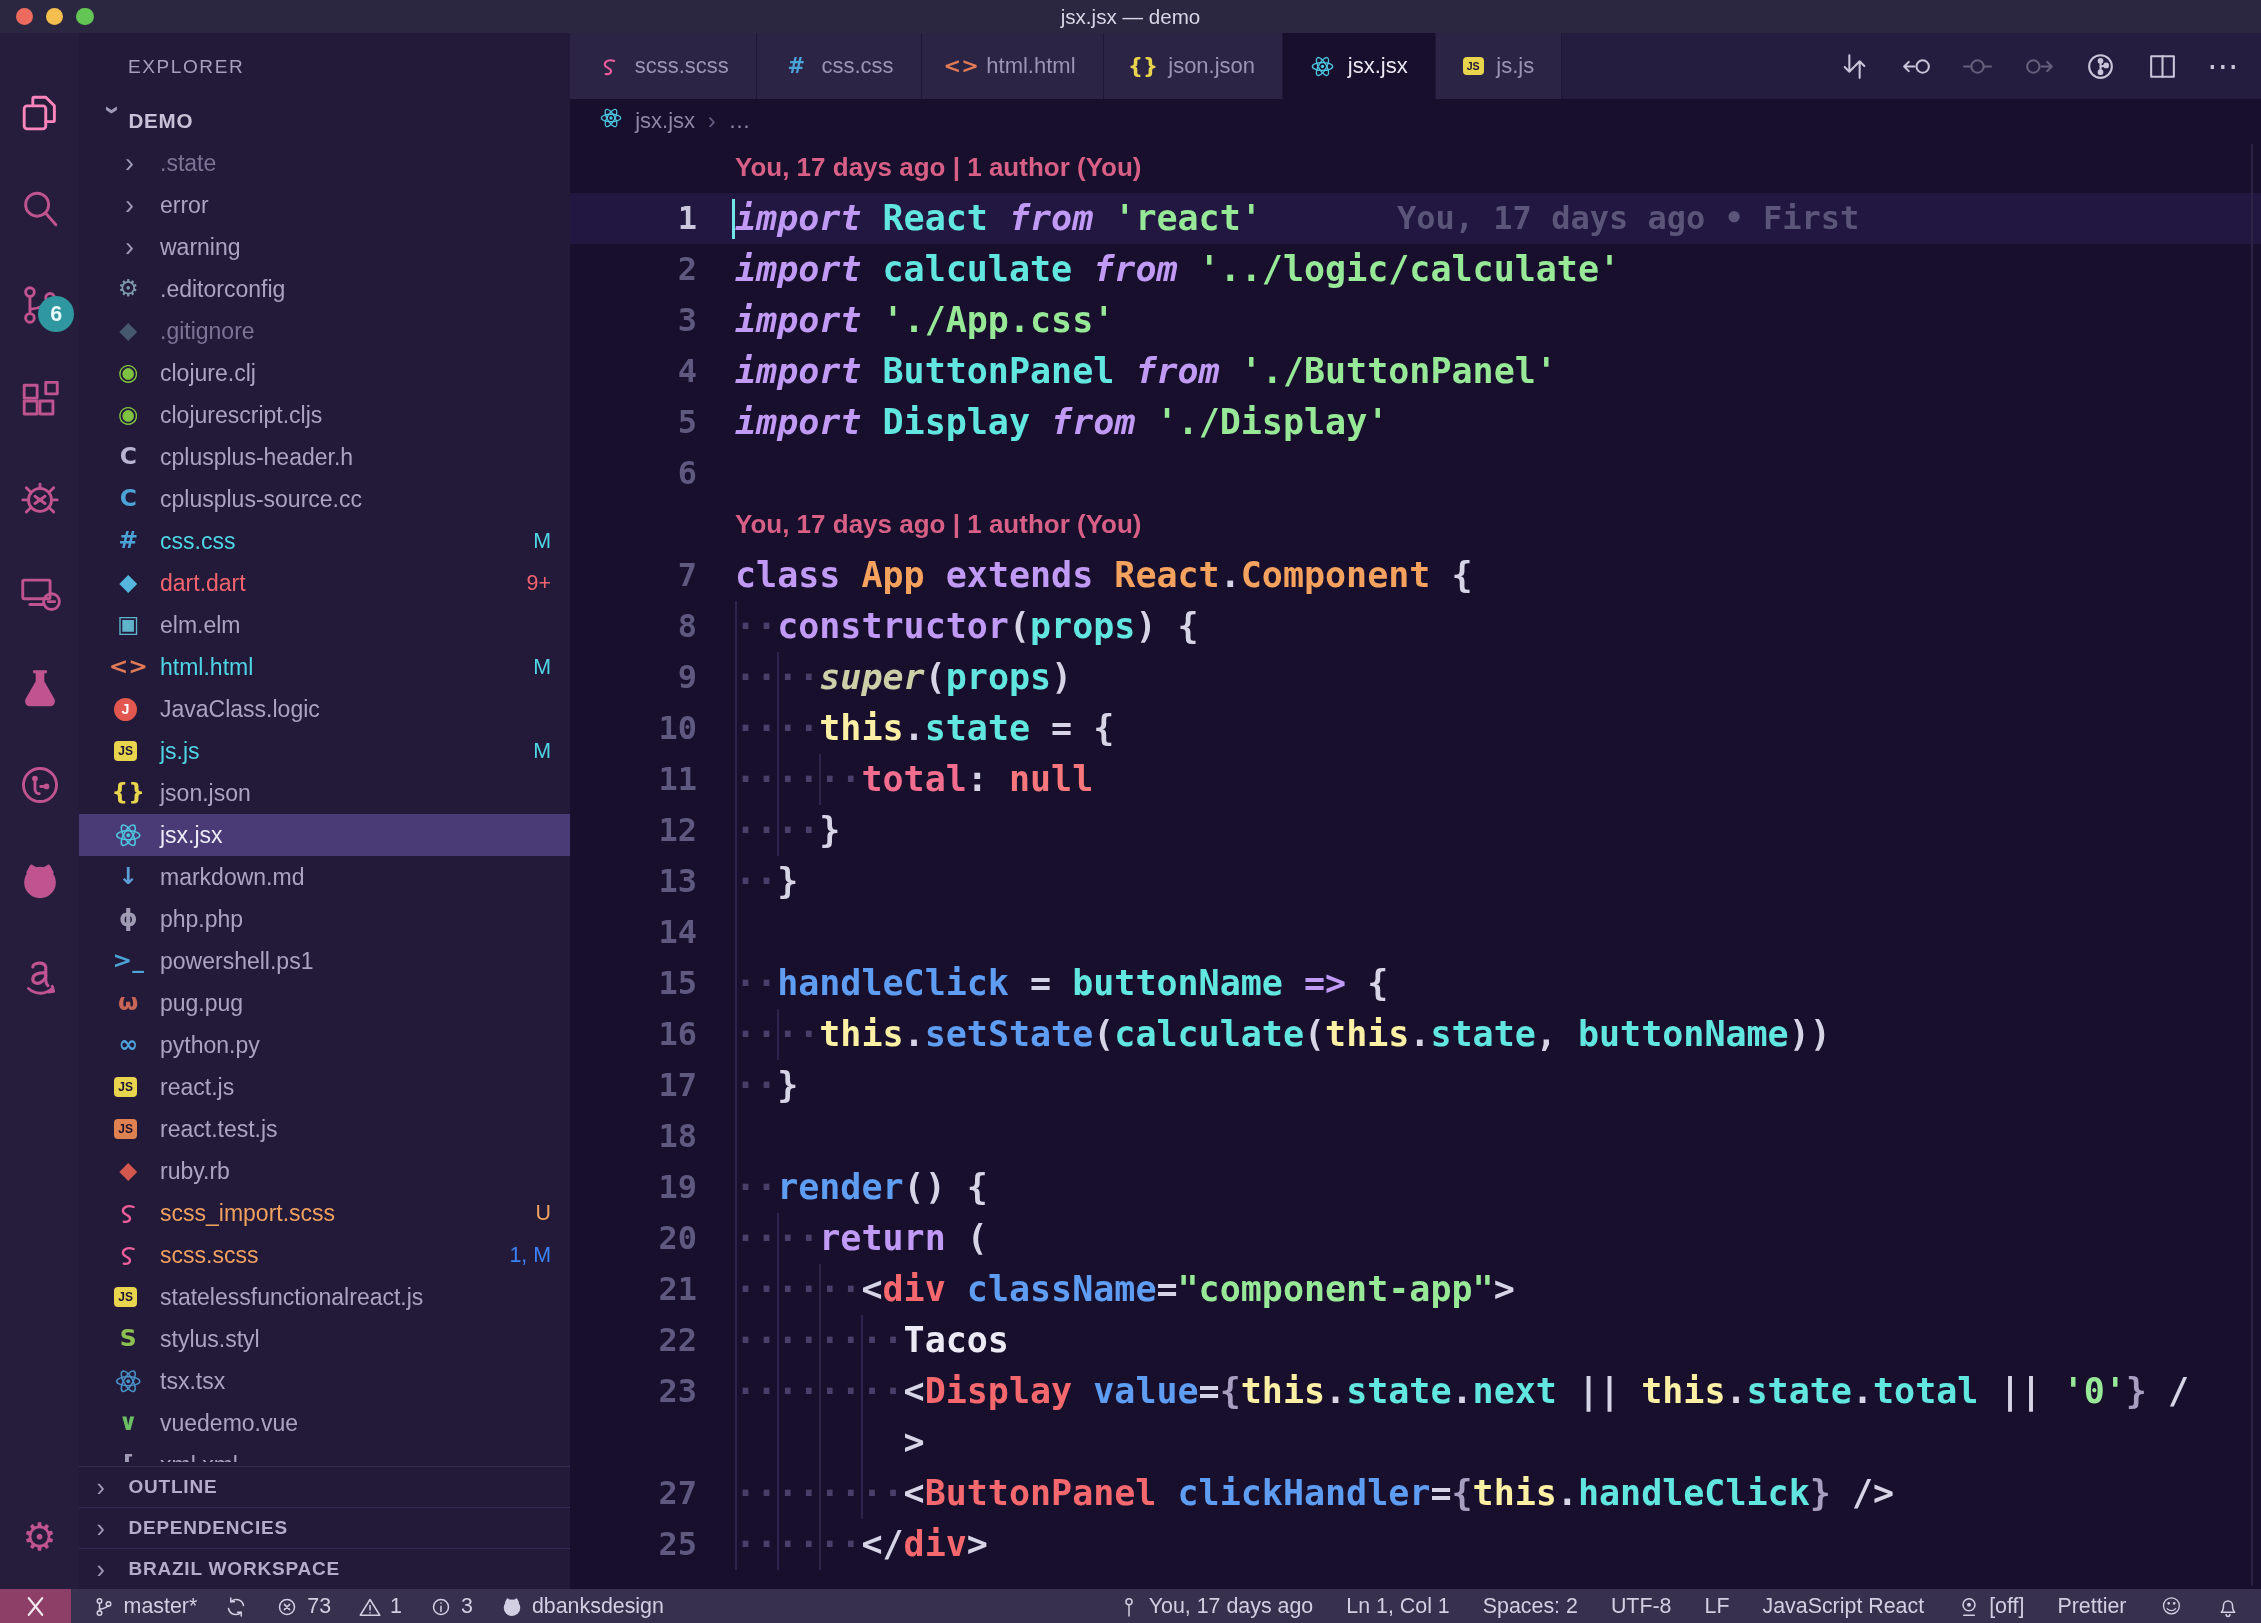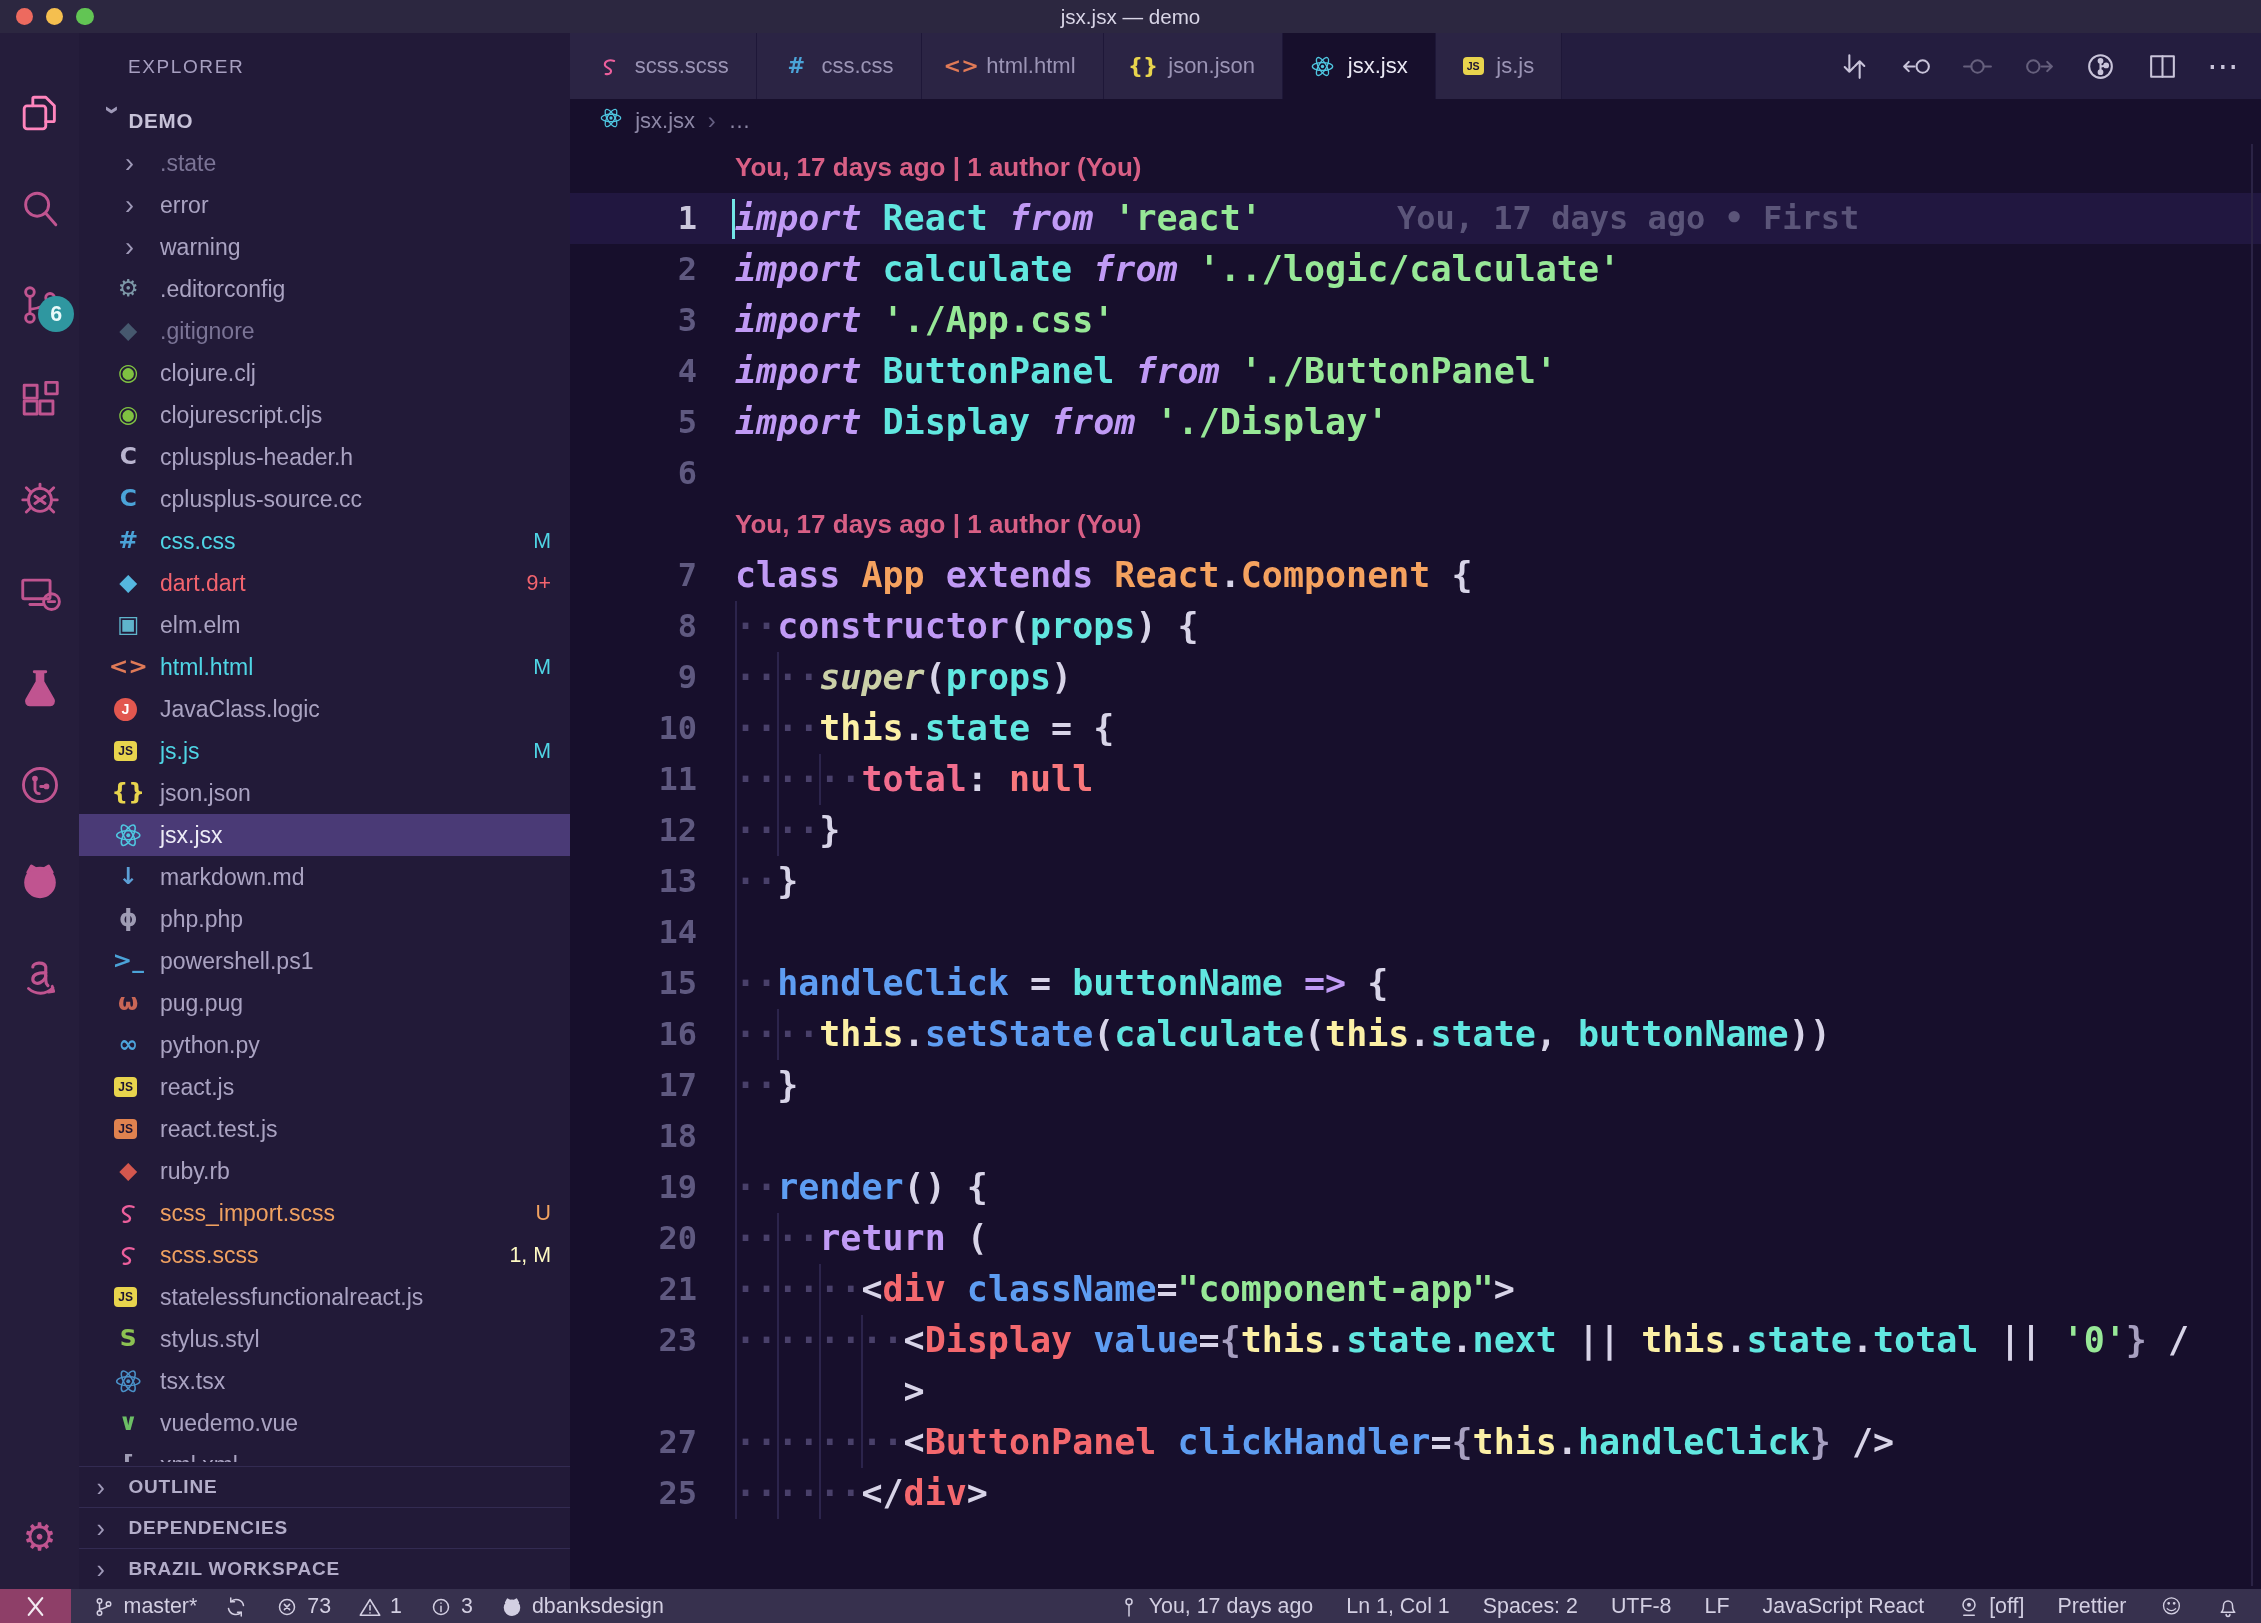--- a/index.html
+++ b/index.html
@@ -373,21 +373,21 @@
         </div>
         <div class="sb-row">
           <span class="slot">
             <span class="icon" style="color:#ec5f9c;width:28.5px;height:28.5px;">
               <svg viewBox="0 0 32 32" width="28.5" height="28.5" fill="none" stroke="currentColor" stroke-width="2" stroke-linecap="round" stroke-linejoin="round">
                 <path d="M22 9c-7-2.5-12 .5-12 4.5 0 4.5 8 4 8 8.5 0 2.5-3 4.5-7 3.5" stroke-width="2.6"></path>
               </svg>
             </span>
           </span>
           <span style="color:#f0a160">scss.scss</span>
-          <span class="badge" style="color:#fef9c3">1, M</span>
+          <span class="badge" style="color:#3b82f6">1, M</span>
         </div>
         <div class="sb-row">
           <span class="slot">
             <span class="icon boxico" style="color:#e8d44d;background:#e8d44d;color:#1d1433;width:23.4px;height:20.5px;font-size:12px;">JS</span>
           </span>
           <span>statelessfunctionalreact.js</span>
         </div>
         <div class="sb-row">
           <span class="slot">
             <span class="icon tico" style="color:#8cc152;font-size:23.4px;width:28.5px;">S</span>
@@ -661,20 +661,28 @@
           <span class="content"><span class="tk-ws">····</span><span class="tk-kw">return</span><span class="tk-p"> (</span></span>
         </div>
         <div class="code-row">
           <span class="gutter">21</span>
           <span class="guide" style="left:165px"></span>
           <span class="guide" style="left:207px"></span>
           <span class="guide" style="left:249px"></span>
           <span class="content"><span class="tk-ws">······</span><span class="tk-p">&lt;</span><span class="tk-tag">div</span><span class="tk-p"> </span><span class="tk-fn">className</span><span class="tk-p">=</span><span class="tk-str">"component-app"</span><span class="tk-p">&gt;</span></span>
         </div>
         <div class="code-row">
+          <span class="gutter">22</span>
+          <span class="guide" style="left:165px"></span>
+          <span class="guide" style="left:207px"></span>
+          <span class="guide" style="left:249px"></span>
+          <span class="guide" style="left:291px"></span>
+          <span class="content"><span class="tk-ws">········</span><span class="tk-txt">Tacos</span></span>
+        </div>
+        <div class="code-row">
           <span class="gutter">23</span>
           <span class="guide" style="left:165px"></span>
           <span class="guide" style="left:207px"></span>
           <span class="guide" style="left:249px"></span>
           <span class="guide" style="left:291px"></span>
           <span class="content"><span class="tk-ws">········</span><span class="tk-p">&lt;</span><span class="tk-tag">Display</span><span class="tk-p"> </span><span class="tk-fn">value</span><span class="tk-p">=</span><span class="tk-br">{</span><span class="tk-th">this</span><span class="tk-p">.</span><span class="tk-id">state</span><span class="tk-p">.</span><span class="tk-id">next</span><span class="tk-p"> || </span><span class="tk-th">this</span><span class="tk-p">.</span><span class="tk-id">state</span><span class="tk-p">.</span><span class="tk-id">total</span><span class="tk-p"> || </span><span class="tk-str">'0'</span><span class="tk-br">}</span><span class="tk-p"> /</span></span>
         </div>
         <div class="code-row">
           <span class="gutter"></span>
           <span class="guide" style="left:165px"></span>

